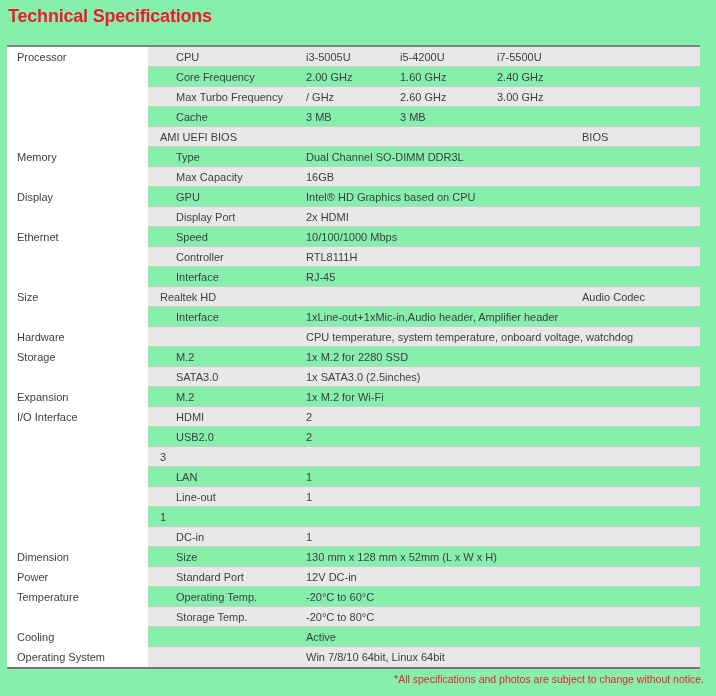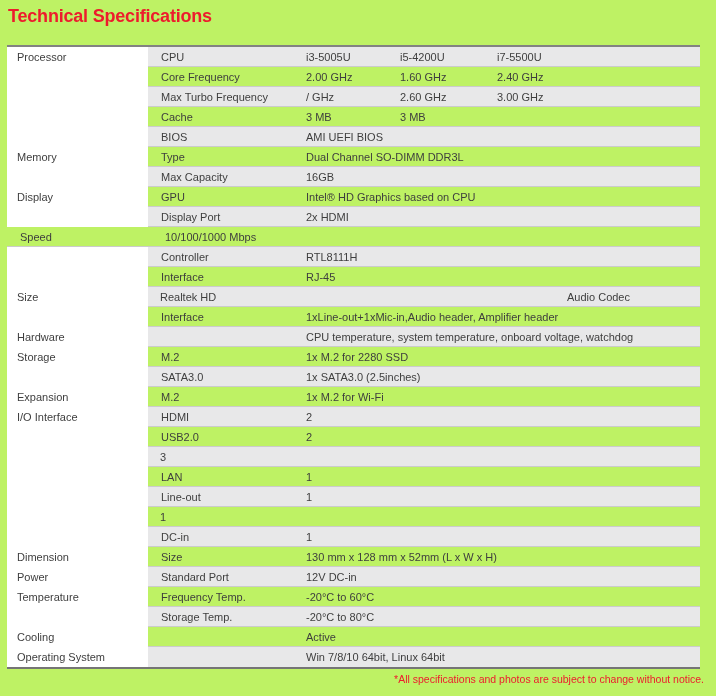--- a/index.html
+++ b/index.html
@@ -1,37 +1,37 @@
 <!DOCTYPE html>
 <html style="--accent: #ed1c2d; --shade: #e8e8e9;"><head>
 <meta charset="utf-8">
 <style>
   html,body{margin:0;padding:0;background:#ffffff;}
   body{font-family:"Liberation Sans",sans-serif;}
-  .page{position:relative;width:716px;height:696px;overflow:hidden;background:#bef264;}
+  .page{position:relative;width:716px;height:696px;overflow:hidden;background:#86efac;}
   .title{
     position:absolute;left:8px;top:6px;margin:0;
     font-size:18px;font-weight:600;letter-spacing:-0.2px;
     color:var(--accent,#ed1c2d);
   }
   .spec-table{
     position:absolute;left:7px;top:45px;width:693px;
     border-top:2px solid #828282;
     border-bottom:2px solid #757575;
   }
   .row{display:flex;height:20px;}
   .cell{
     box-sizing:border-box;display:flex;align-items:center;
     font-size:11px;color:#3e3e3e;white-space:nowrap;overflow:hidden;
   }
   .cat{width:141px;padding-left:10px;background:#fff;}
   .right{flex:1;display:flex;box-sizing:border-box;border-bottom:1px solid #cbcbcb;}
   .row:last-child .right{border-bottom:none;}
   .right.shaded{background:var(--shade,#e8e8e9);}
-  .attr{width:146px;padding-left:13px;text-align:center;}
+  .attr{width:146px;padding-left:28px;text-align:center;}
   .v1{width:94px;padding-left:12px;}
   .v2{width:97px;padding-left:12px;}
   .v3{flex:1;padding-left:12px;}
   .vspan{flex:1;padding-left:12px;}
   .vindent{flex:1;margin-left:146px;padding-left:12px;}
   .footnote{
     position:absolute;right:12px;top:673px;
     font-size:10.5px;color:var(--accent,#ed1c2d);
     text-align:right;
   }
@@ -73,22 +73,22 @@
         <div class="cell cat"></div>
         <div class="right">
           <div class="cell attr">Cache</div>
           <div class="cell v1">3 MB</div>
           <div class="cell v2">3 MB</div>
         </div>
       </div>
       <div class="row">
         <div class="cell cat"></div>
         <div class="right shaded">
+          <div class="cell vspan">AMI UEFI BIOS</div>
           <div class="cell attr">BIOS</div>
-          <div class="cell vspan">AMI UEFI BIOS</div>
         </div>
       </div>
       <div class="row">
         <div class="cell cat">Memory</div>
         <div class="right">
           <div class="cell attr">Type</div>
           <div class="cell vspan">Dual Channel SO-DIMM DDR3L</div>
         </div>
       </div>
       <div class="row">
@@ -106,20 +106,21 @@
         </div>
       </div>
       <div class="row">
         <div class="cell cat"></div>
         <div class="right shaded">
           <div class="cell attr">Display Port</div>
           <div class="cell vspan">2x HDMI</div>
         </div>
       </div>
       <div class="row">
+        <div class="cell cat">Ethernet</div>
         <div class="right">
           <div class="cell attr">Speed</div>
           <div class="cell vspan">10/100/1000 Mbps</div>
         </div>
       </div>
       <div class="row">
         <div class="cell cat"></div>
         <div class="right shaded">
           <div class="cell attr">Controller</div>
           <div class="cell vspan">RTL8111H</div>
@@ -230,21 +231,21 @@
       <div class="row">
         <div class="cell cat">Power</div>
         <div class="right shaded">
           <div class="cell attr">Standard Port</div>
           <div class="cell vspan">12V DC-in</div>
         </div>
       </div>
       <div class="row">
         <div class="cell cat">Temperature</div>
         <div class="right">
-          <div class="cell attr">Frequency Temp.</div>
+          <div class="cell attr">Operating Temp.</div>
           <div class="cell vspan">-20°C to 60°C</div>
         </div>
       </div>
       <div class="row">
         <div class="cell cat"></div>
         <div class="right shaded">
           <div class="cell attr">Storage Temp.</div>
           <div class="cell vspan">-20°C to 80°C</div>
         </div>
       </div>

